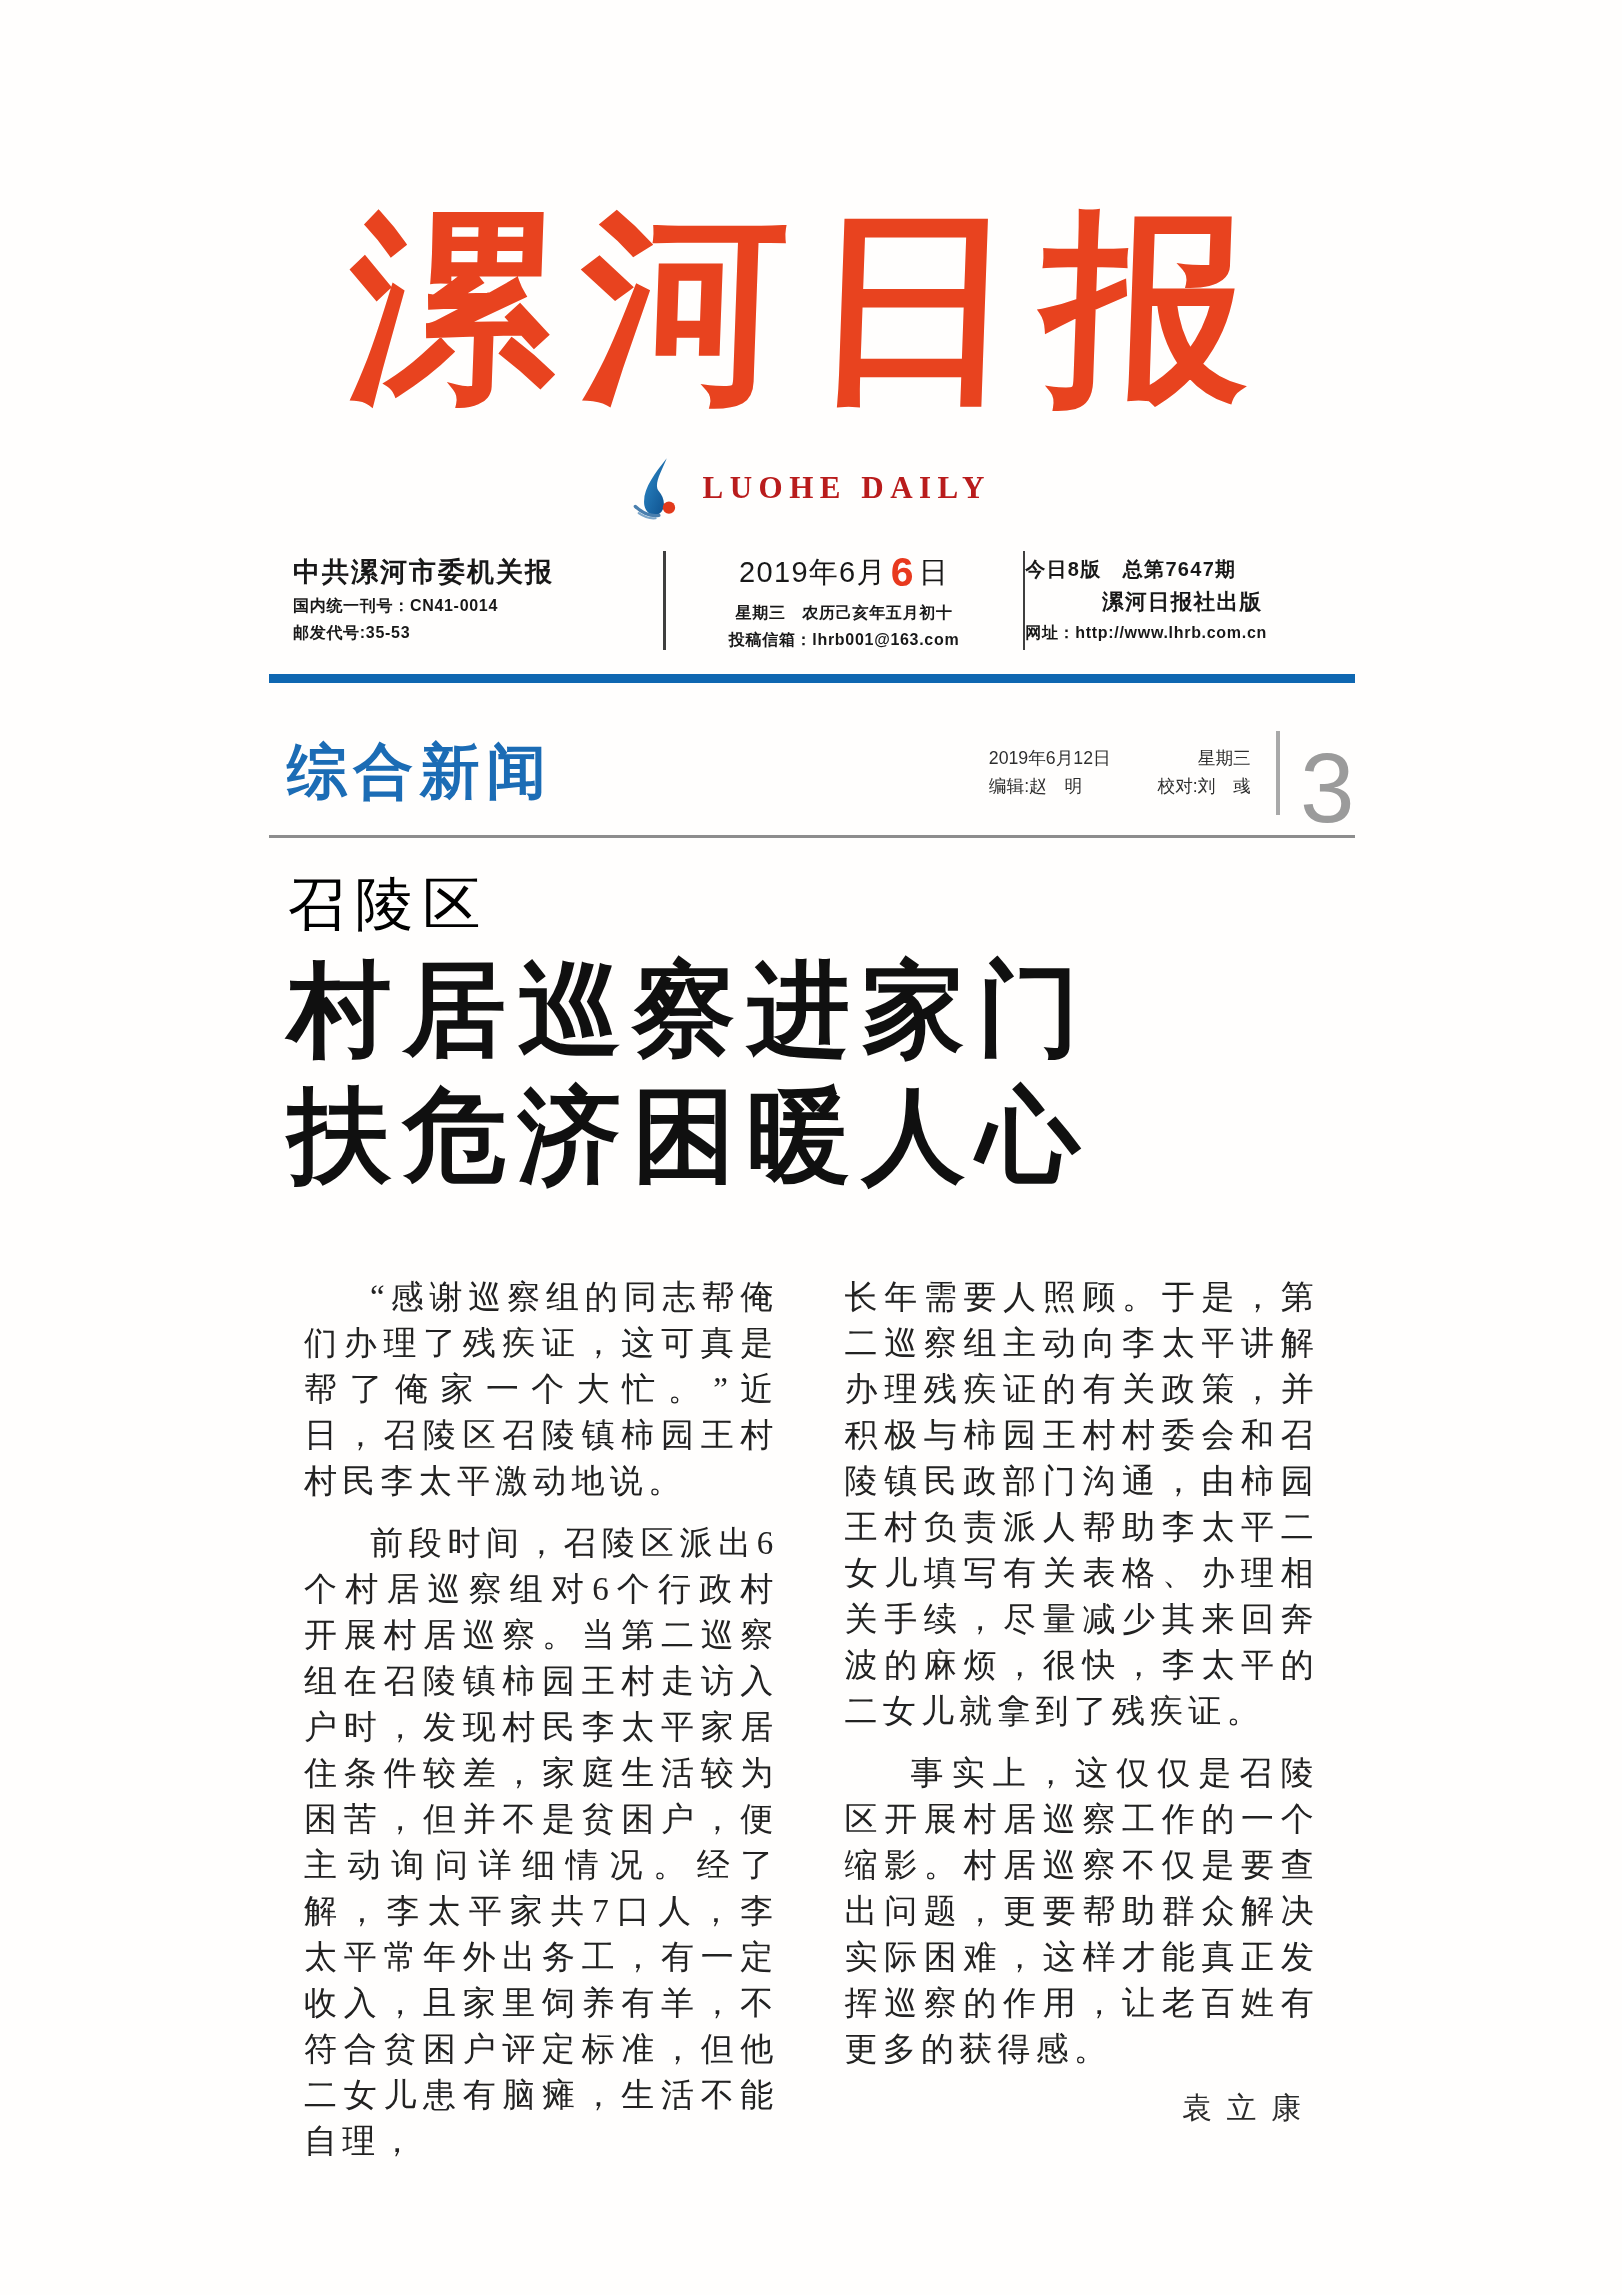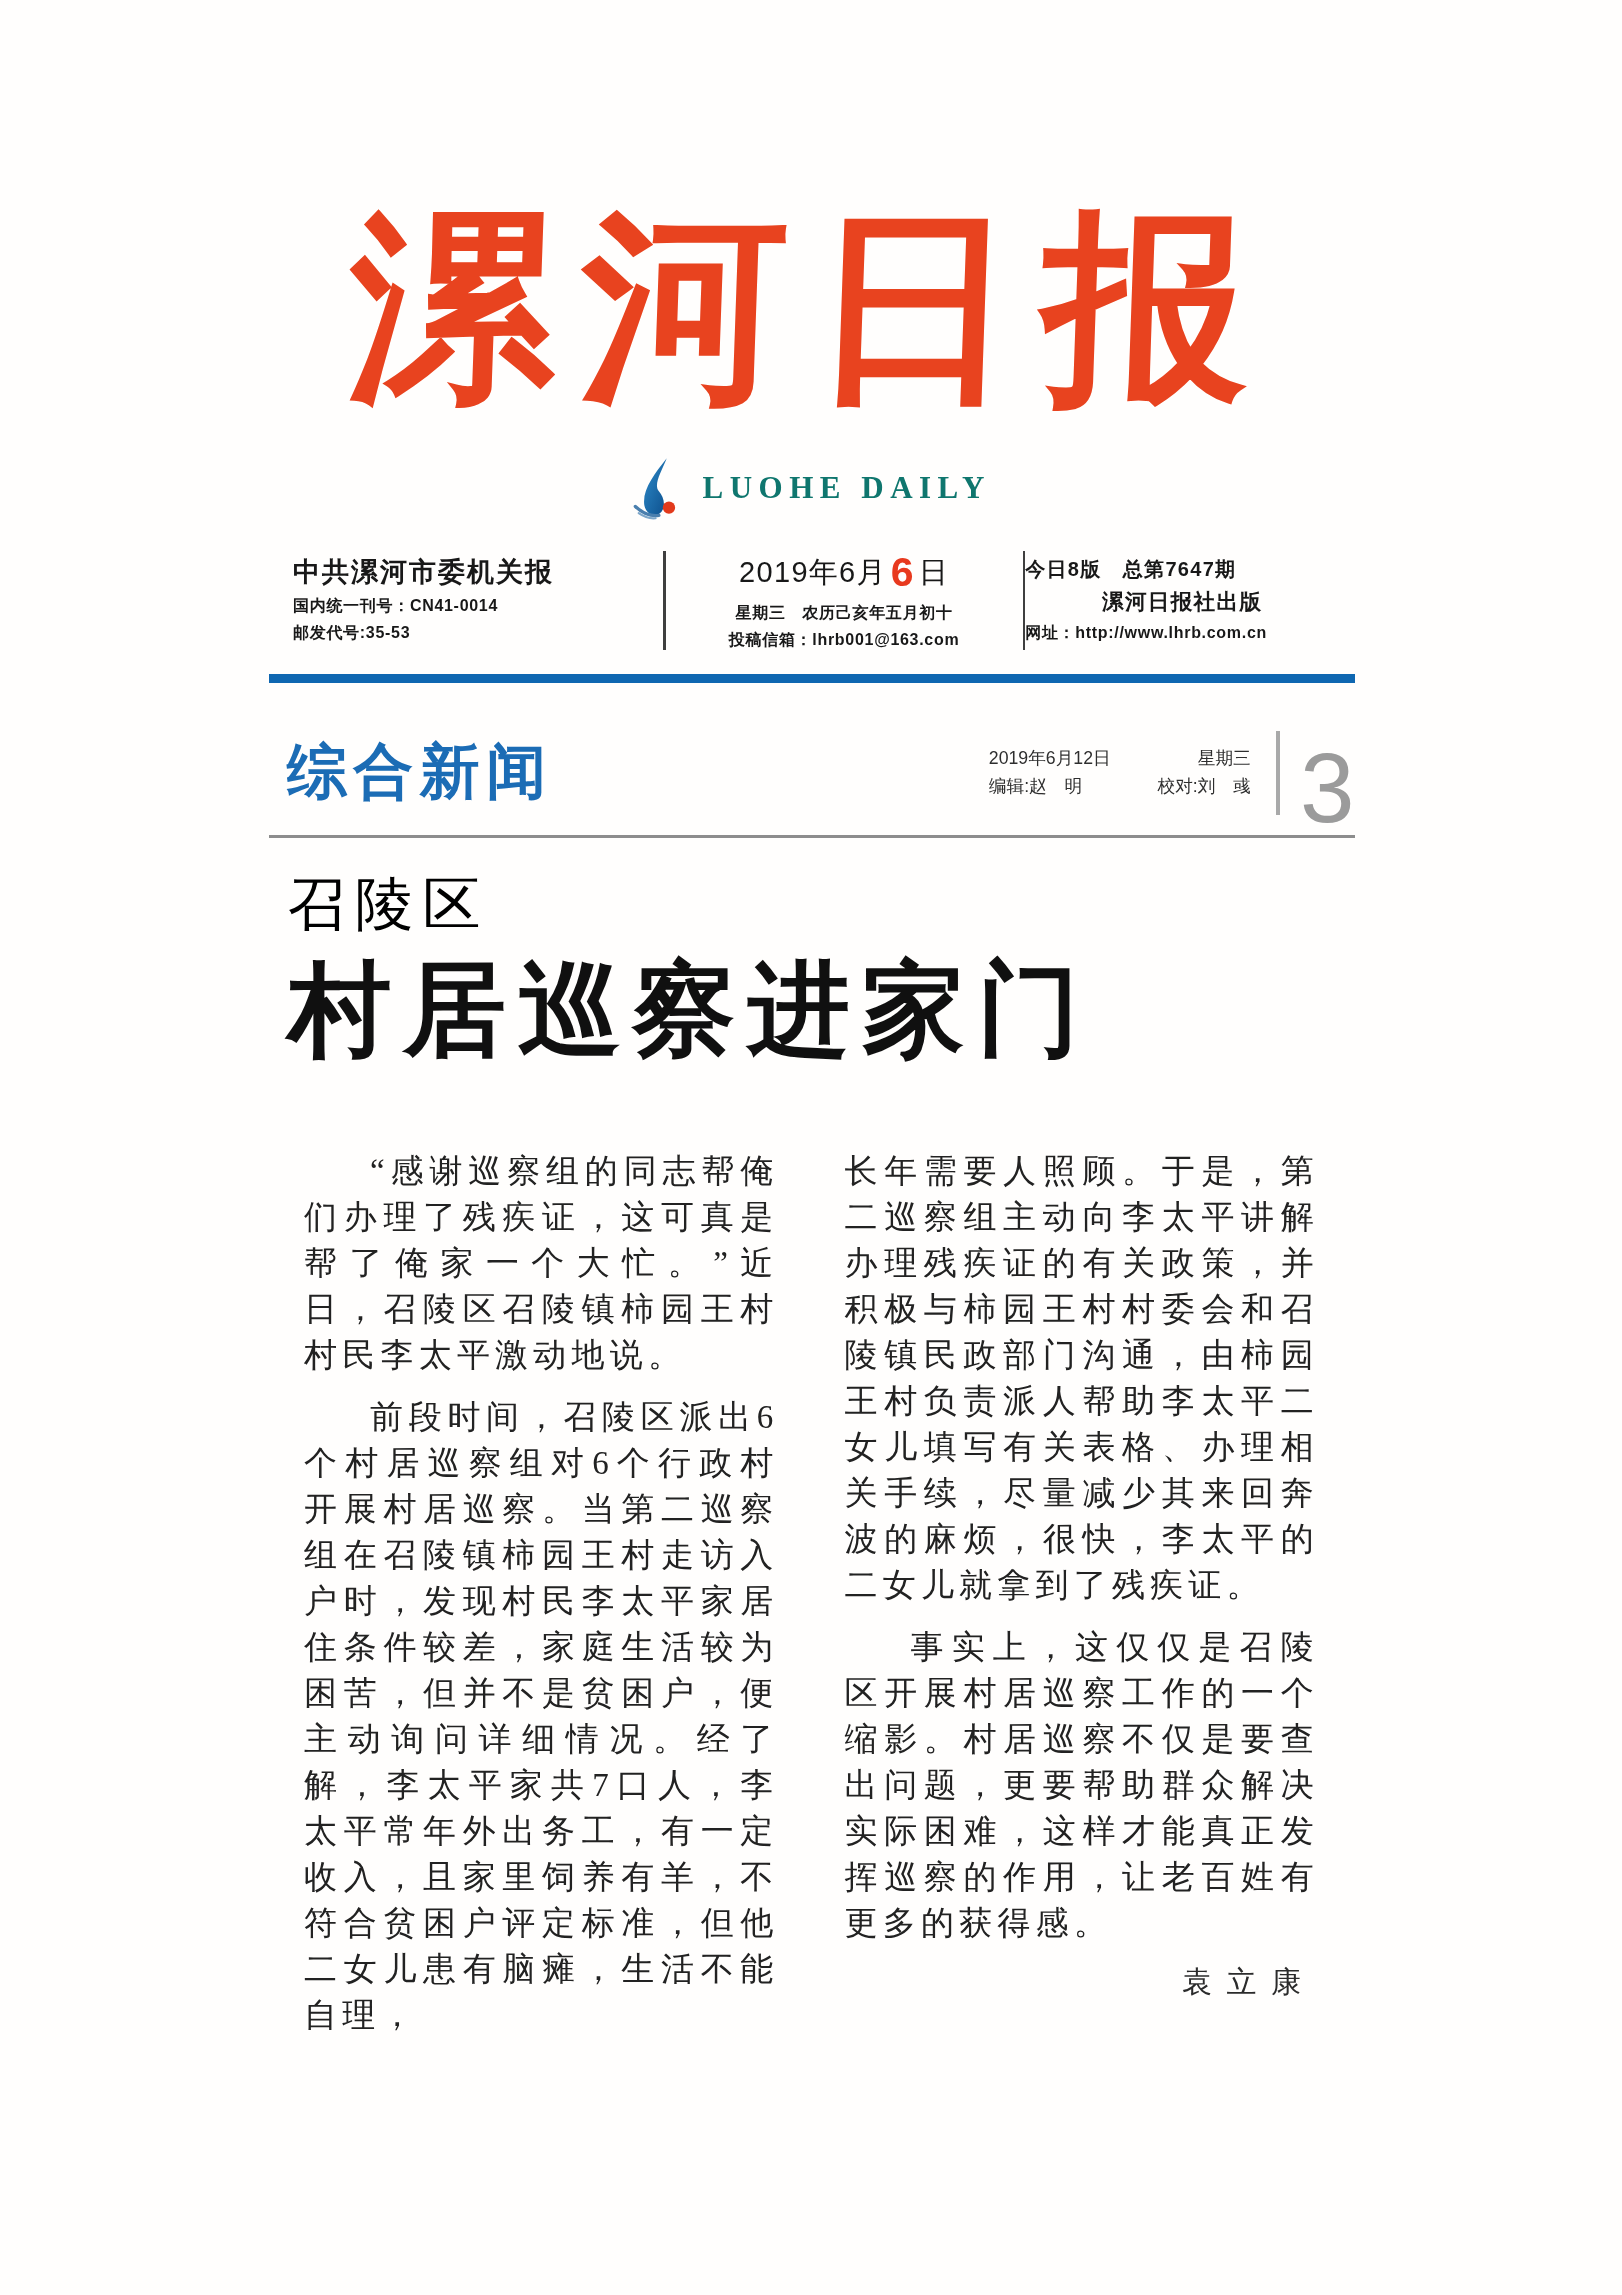--- a/index.html
+++ b/index.html
@@ -36,21 +36,21 @@
     justify-content: center;
     align-items: center;
     gap: 14.4px;
     height: 72px;
   }
   .logo-icon { width: 56px; height: 68px; flex: 0 0 auto; }
   .logo-wordmark {
     font-family: "Liberation Serif", "DejaVu Serif", serif;
     font-size: 31px;
     font-weight: 700;
-    color: #0f766e;
+    color: #b91c1c;
     letter-spacing: 6.5px;
     white-space: nowrap;
   }
 
   
   .info-bar {
     margin-top: 22px;
     display: flex;
     align-items: stretch;
     justify-content: center;
@@ -234,20 +234,21 @@
       <div class="section-vbar"></div>
       <div class="page-number">3</div>
     </div>
 
     <div class="rule-gray"></div>
 
     <div class="article">
       <div class="kicker">召陵区</div>
       <div class="headline">
         <div>村居巡察进家门</div>
+        <div>扶危济困暖人心</div>
       </div>
 
       <div class="body-columns">
         <div class="body-col">
           <p class="para indent">“感谢巡察组的同志帮俺们办理了残疾证，这可真是帮了俺家一个大忙。”近日，召陵区召陵镇柿园王村村民李太平激动地说。</p>
           <p class="para indent">前段时间，召陵区派出6个村居巡察组对6个行政村开展村居巡察。当第二巡察组在召陵镇柿园王村走访入户时，发现村民李太平家居住条件较差，家庭生活较为困苦，但并不是贫困户，便主动询问详细情况。经了解，李太平家共7口人，李太平常年外出务工，有一定收入，且家里饲养有羊，不符合贫困户评定标准，但他二女儿患有脑瘫，生活不能自理，</p>
         </div>
         <div class="body-col">
           <p class="para">长年需要人照顾。于是，第二巡察组主动向李太平讲解办理残疾证的有关政策，并积极与柿园王村村委会和召陵镇民政部门沟通，由柿园王村负责派人帮助李太平二女儿填写有关表格、办理相关手续，尽量减少其来回奔波的麻烦，很快，李太平的二女儿就拿到了残疾证。</p>
           <p class="para indent">事实上，这仅仅是召陵区开展村居巡察工作的一个缩影。村居巡察不仅是要查出问题，更要帮助群众解决实际困难，这样才能真正发挥巡察的作用，让老百姓有更多的获得感。</p>

